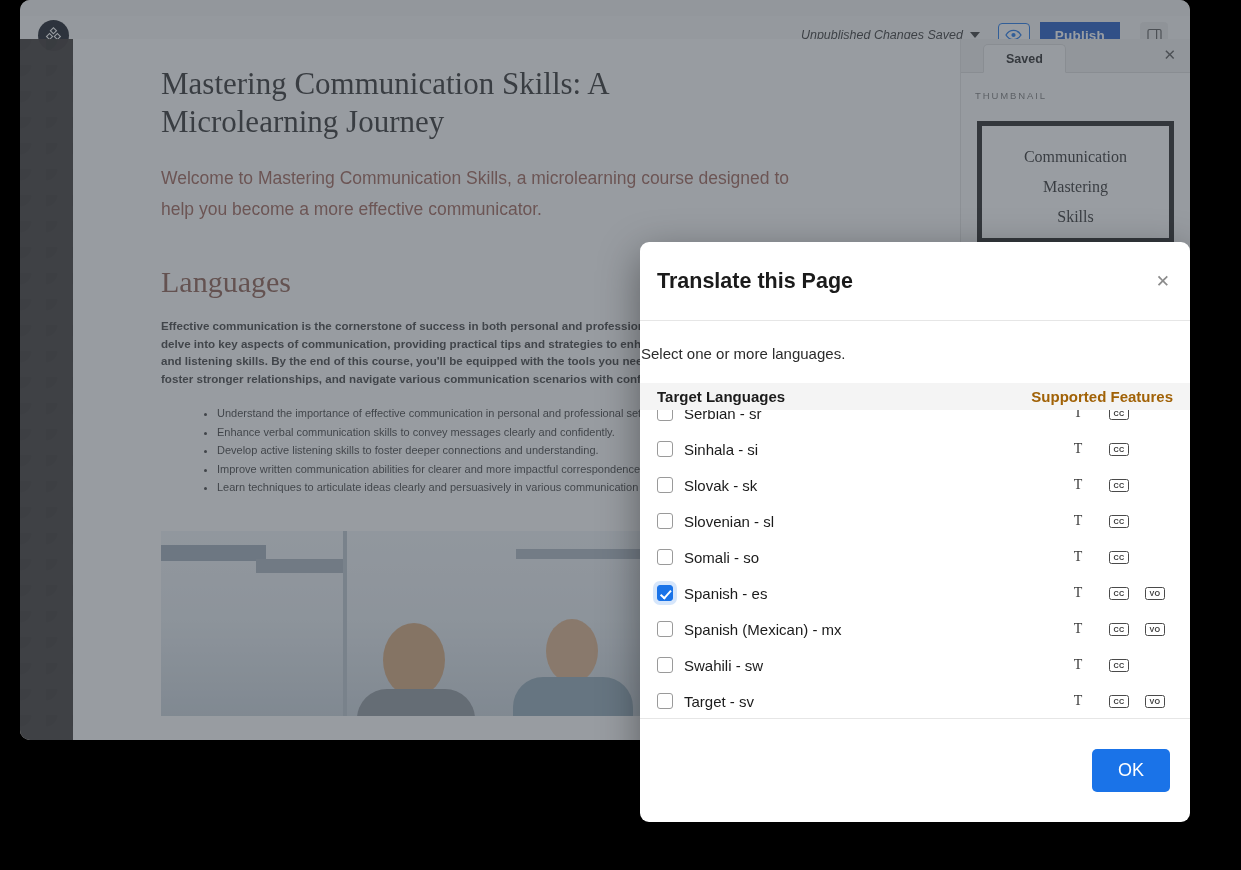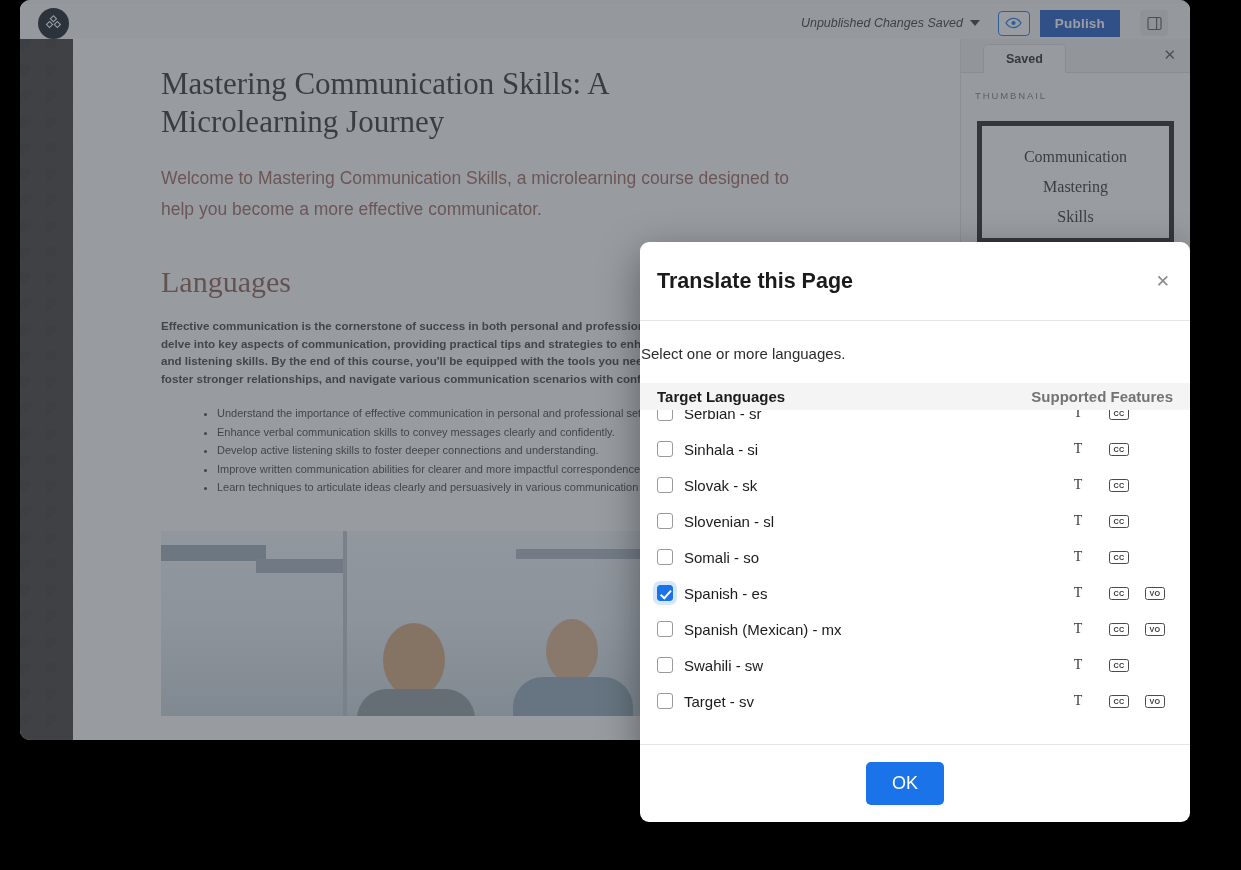--- a/index.html
+++ b/index.html
@@ -14,21 +14,21 @@
   
   .app-window {
     position: absolute;
     left: 20px; top: 0px;
     width: 1170px; height: 740px;
     border-radius: 10px;
     overflow: hidden;
     background: #f2f2f2;
   }
   .topbar {
-    position: absolute; left: 0; top: 4px; width: 100%; height: 39px;
+    position: absolute; left: 0; top: 16px; width: 100%; height: 39px;
     background: #f7f7f7;
     display: flex; align-items: center;
     border-bottom: 1px solid #e2e2e2;
   }
   .logo {
     width: 31px; height: 31px; border-radius: 50%;
     background: #10161f;
     margin-left: 18px;
     display: flex; align-items: center; justify-content: center;
     flex: none;
@@ -155,21 +155,21 @@
     padding: 0 20px 0 17px; border-bottom: 1px solid #e6e6e6;
   }
   .modal-title { font-size: 21.5px; font-weight: 700; color: #1b1b1b; flex: 1; }
   .modal-x { font-size: 17px; color: #8b8b8b; line-height: 1; }
   .modal-instr { font-size: 15px; color: #2b2b2b; padding: 24px 0 0 1px; flex: none; }
   .tbl-head {
     margin: 21px 0 0 0; background: #f4f4f4; height: 27px; flex: none;
     display: flex; align-items: center; padding: 0 0 0 17px;
   }
   .tbl-head .c1 { flex: 1; font-size: 15px; font-weight: 700; color: #1b1b1b; }
-  .tbl-head .c2 { font-size: 15px; font-weight: 700; color: #737373; padding-right: 17px; }
+  .tbl-head .c2 { font-size: 15px; font-weight: 700; color: #a16207; padding-right: 17px; }
   .lang-list { flex: 1; overflow: hidden; position: relative; }
   .lang-row {
     height: 36px; display: flex; align-items: center;
     padding-left: 17px; padding-right: 17px;
   }
   .cbx {
     width: 16px; height: 16px; border: 1.4px solid #9a9a9a; border-radius: 3px;
     background: #fff; flex: none; margin-right: 11px;
   }
   .cbx.on {
@@ -188,22 +188,22 @@
     font-size: 14px; color: #3a3a3a;
   }
   .f-badge {
     width: 20px; height: 13px; border: 1px solid #4a4a4a; border-radius: 2.5px;
     font-size: 7.2px; font-weight: 700; color: #3a3a3a;
     display: flex; align-items: center; justify-content: center;
     letter-spacing: .2px; margin-left: 16px;
   }
   .f-badge.empty { border: none; }
   .modal-foot {
-    height: 78px; flex: none; border-top: 1px solid #e6e6e6;
-    display: flex; align-items: center; justify-content: center; padding-right: 20px;
+    height: 104px; flex: none; border-top: 1px solid #e6e6e6;
+    display: flex; align-items: center; justify-content: flex-end; padding-right: 20px;
   }
   .ok-btn {
     background: #1a73e8; color: #fff; border: none; border-radius: 5px;
     font-size: 18px; padding: 11px 26px; font-family: "Liberation Sans", sans-serif;
   }
 </style>
 </head>
 <body>
 
 <div id="root">

